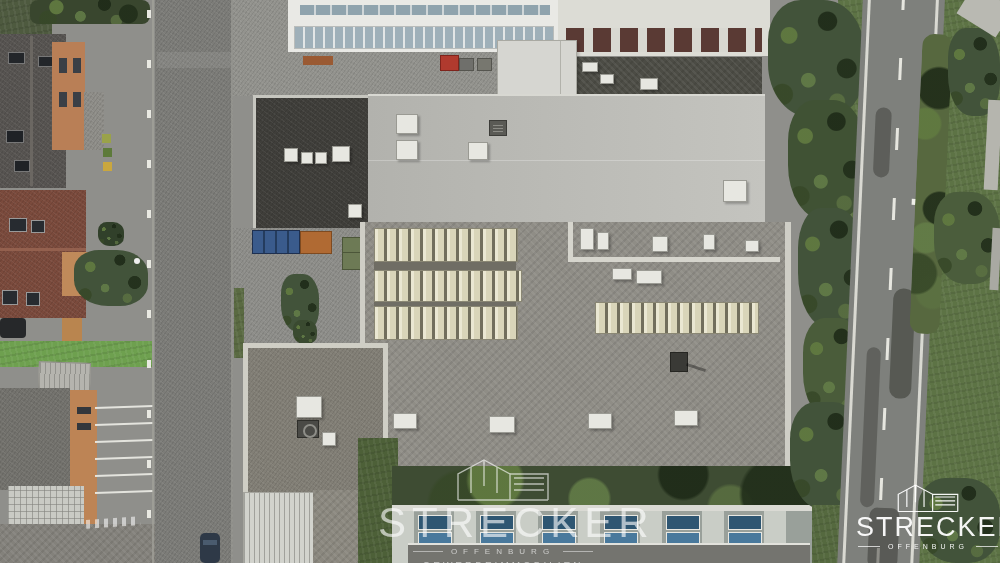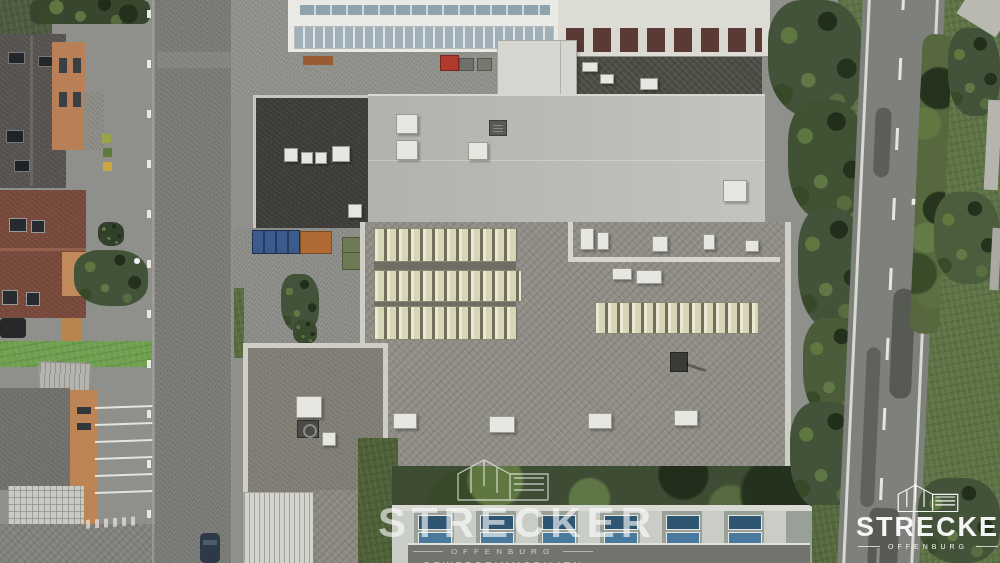--- a/index.html
+++ b/index.html
@@ -24,21 +24,21 @@
   .grassT{background-image:
     repeating-linear-gradient(80deg,rgba(255,255,255,.05) 0 2px,transparent 2px 6px),
     repeating-linear-gradient(-10deg,rgba(0,0,0,.08) 0 2px,transparent 2px 7px);}
   .ribs-v{background-image:repeating-linear-gradient(90deg,rgba(120,120,115,.55) 0 1px,transparent 1px 5px);}
   .sawtooth{background-image:repeating-linear-gradient(90deg,#eae7d2 0 3px,#d9d5b9 3px 9px,#716e5c 9px 12px);}
   .grid-roof{background-image:
     repeating-linear-gradient(0deg,rgba(130,130,125,.6) 0 1px,transparent 1px 7px),
     repeating-linear-gradient(90deg,rgba(130,130,125,.6) 0 1px,transparent 1px 6px);}
   .vent{background:#e7e7e1;border:1px solid #9a9a93;box-shadow:2px 2px 2px rgba(0,0,0,.25);}
   .wm{color:#fff;text-align:center;pointer-events:none;}
-  .wm-title{font-weight:bold;letter-spacing:6px;line-height:1;}
+  .wm-title{font-weight:normal;letter-spacing:6px;line-height:1;}
   .wm-sub{display:flex;align-items:center;justify-content:center;gap:8px;}
   .wm-sub .dash{height:1px;background:rgba(255,255,255,.75);}
   .wm-sub .t{letter-spacing:6px;font-size:8px;}
   .win{border:1px solid #e8e8e2;}
 </style>
 </head>
 <body>
 
 <div id="stage">
 

